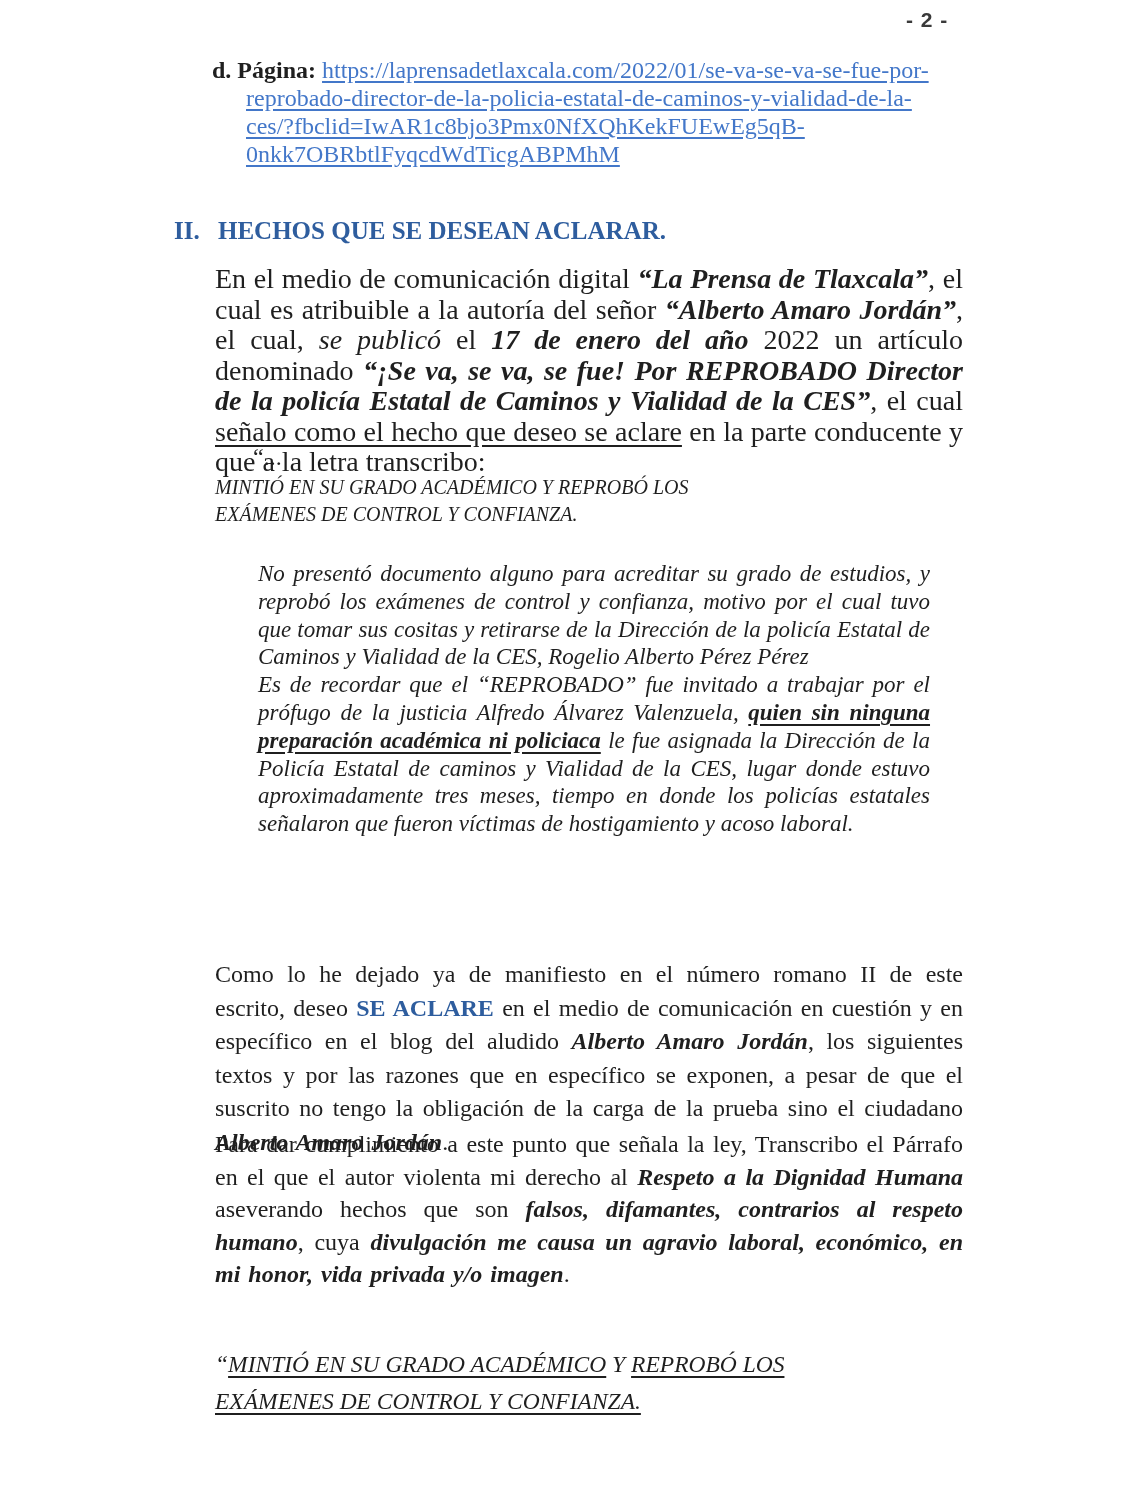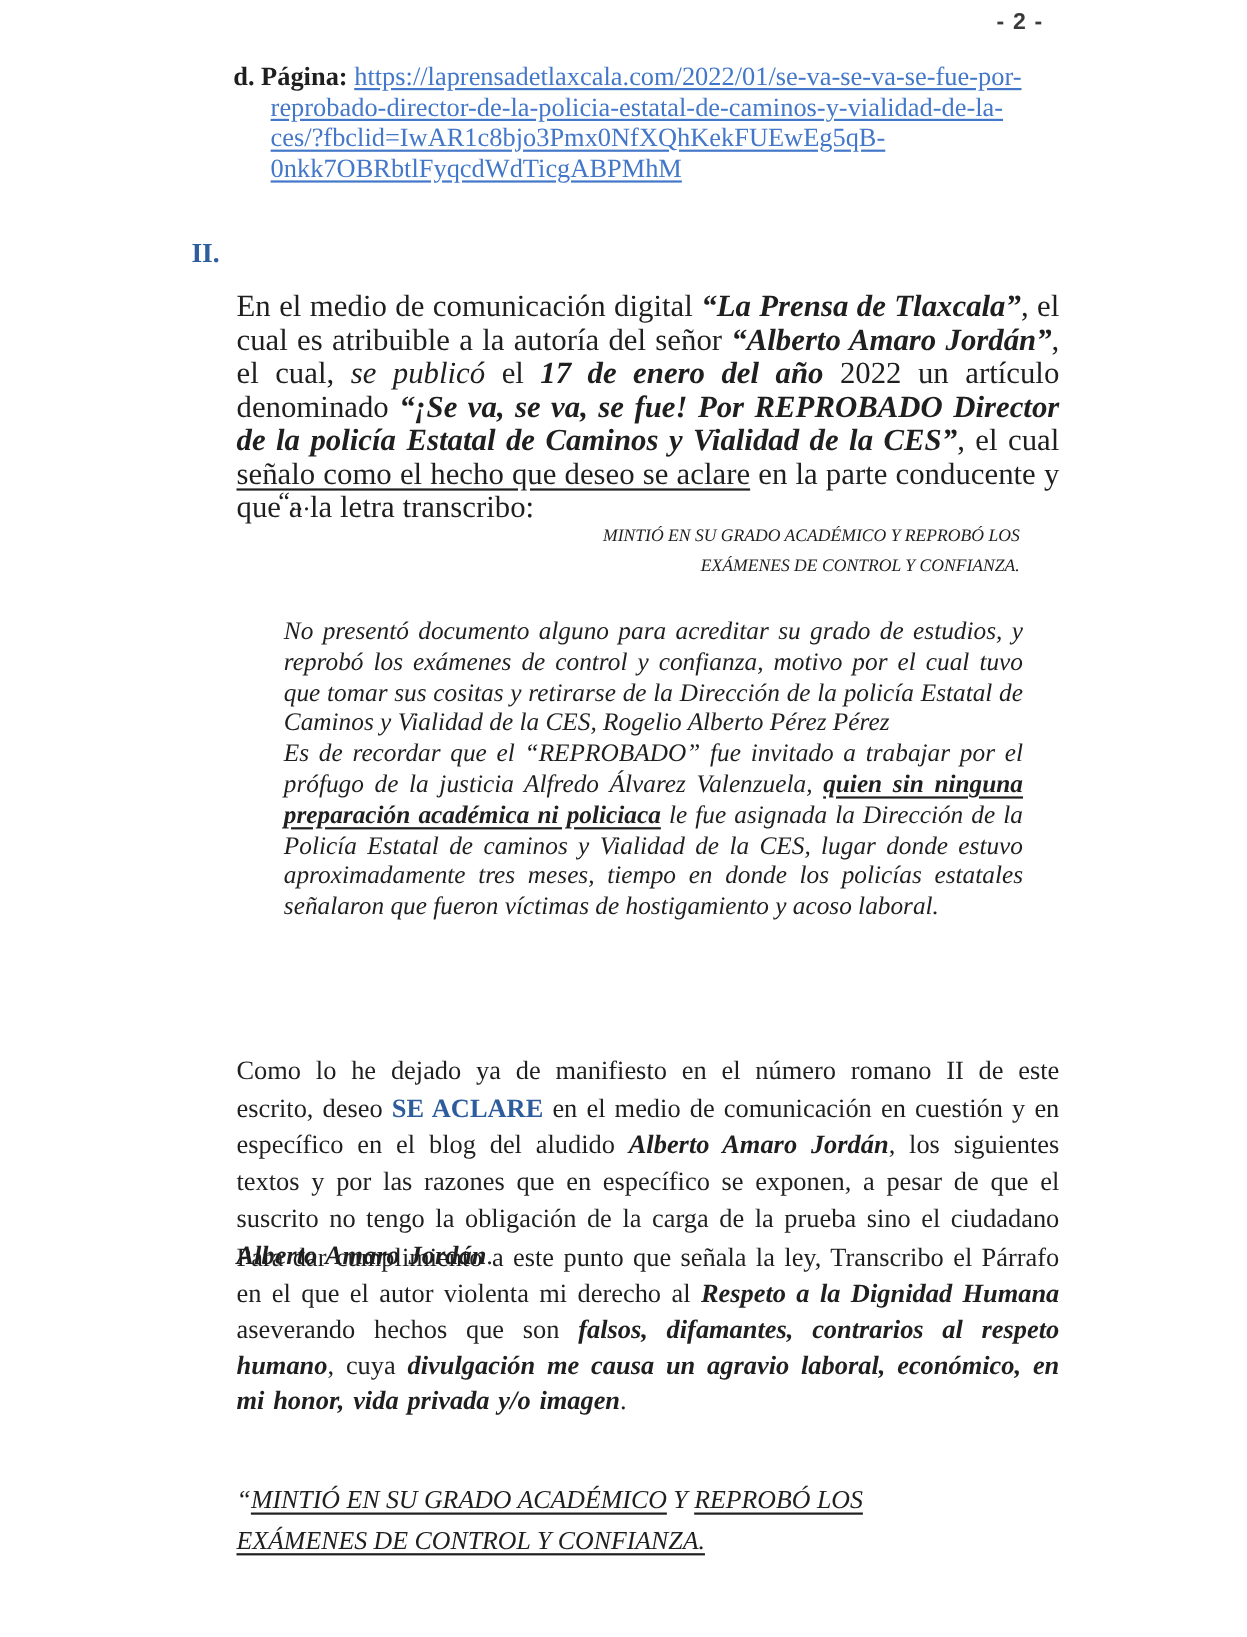--- a/index.html
+++ b/index.html
@@ -51,21 +51,21 @@
   #para1{
     position:absolute;top:264px;left:215px;width:748px;
     font-size:28px;line-height:30.5px;text-align:justify;
   }
   #quote-open{
     position:absolute;top:444px;left:253px;
     font-size:24px;
   }
   #quote-title{
     position:absolute;top:474px;left:215px;width:712px;
-    text-align:right;font-style:italic;font-size:16px;line-height:27px;
+    text-align:left;font-style:italic;font-size:20px;line-height:27px;
   }
   #excerpt{
     position:absolute;top:560px;left:258px;width:672px;
     font-size:23px;line-height:27.8px;text-align:justify;
   }
   #para-como{
     position:absolute;top:958px;left:215px;width:748px;
     font-size:24px;line-height:33.5px;text-align:justify;
     word-spacing:2px;
   }
@@ -83,20 +83,21 @@
 <body>
 
 <div class="page">
 
   <div class="page-number">- 2 -</div>
 
   <div class="item-d"><span class="bold">d.</span> <span class="bold">Página:</span> <a class="doc-link">https://laprensadetlaxcala.com/2022/01/se-va-se-va-se-fue-por-<br>reprobado-director-de-la-policia-estatal-de-caminos-y-vialidad-de-la-<br>ces/?fbclid=IwAR1c8bjo3Pmx0NfXQhKekFUEwEg5qB-<br>0nkk7OBRbtlFyqcdWdTicgABPMhM</a></div>
 
   <div class="sec-heading" id="sec2">
     <span class="sec-num">II.</span>
+    <span>HECHOS QUE SE DESEAN ACLARAR.</span>
   </div>
 
   <p id="para1"><span>En el medio de comunicación digital </span><span class="r-bi">“La Prensa de Tlaxcala”</span><span>, el cual es atribuible a la autoría del señor </span><span class="r-bi">“Alberto Amaro Jordán”</span><span>, el cual, </span><span class="r-i">se publicó</span><span> el </span><span class="r-bi">17 de enero del año</span><span> 2022 un artículo denominado </span><span class="r-bi">“¡Se va, se va, se fue! Por REPROBADO Director de la policía Estatal de Caminos y Vialidad de la CES”</span><span>, el cual </span><span class="r-u">señalo como el hecho que deseo se aclare</span><span> en la parte conducente y que a la letra transcribo:</span></p>
 
   <div id="quote-open">“...</div>
 
   <div id="quote-title">MINTIÓ EN SU GRADO ACADÉMICO Y REPROBÓ LOS<br>EXÁMENES DE CONTROL Y CONFIANZA.</div>
 
   <div id="excerpt">
     <p><span class="r-i">No presentó documento alguno para acreditar su grado de estudios, y reprobó los exámenes de control y confianza, motivo por el cual tuvo que tomar sus cositas y retirarse de la Dirección de la policía Estatal de Caminos y Vialidad de la CES, Rogelio Alberto Pérez Pérez</span></p>

